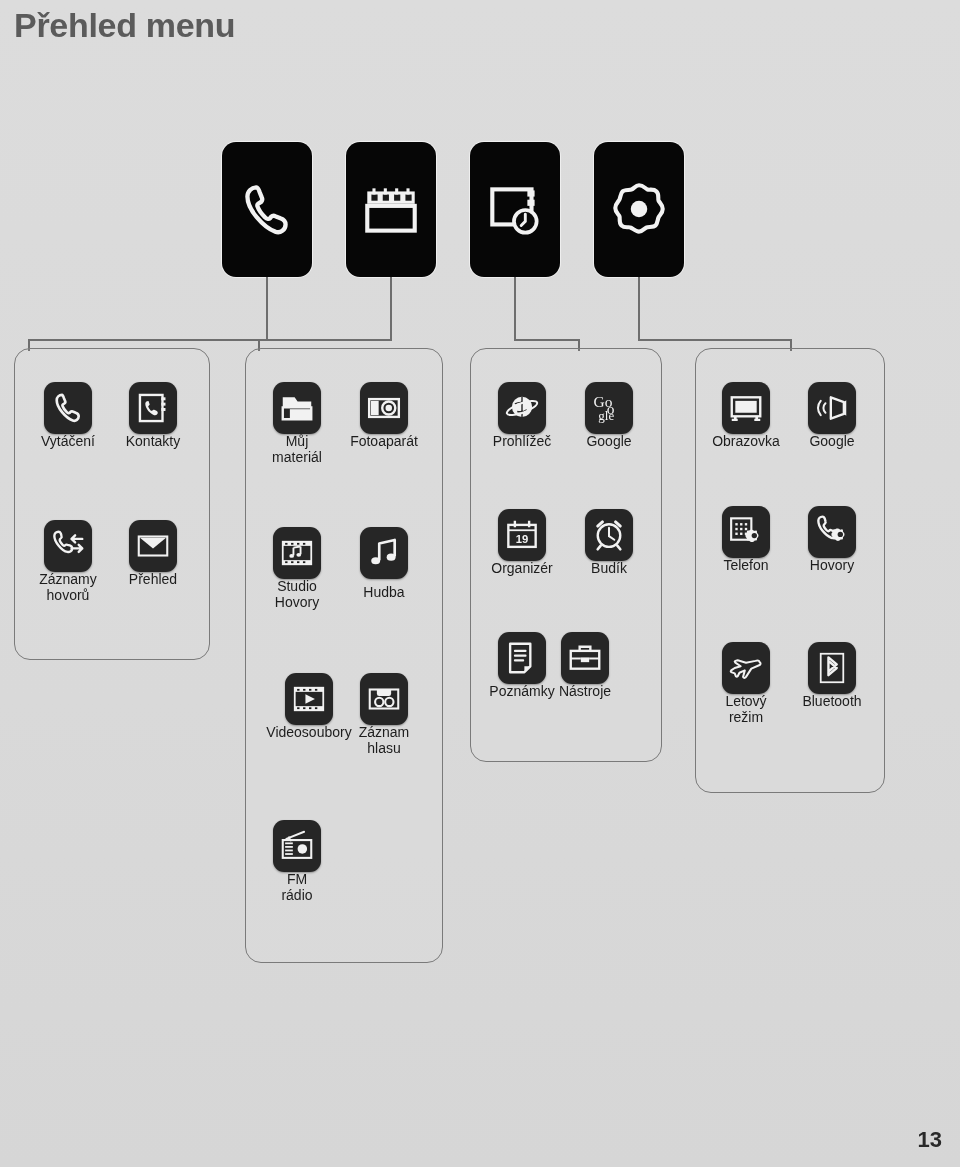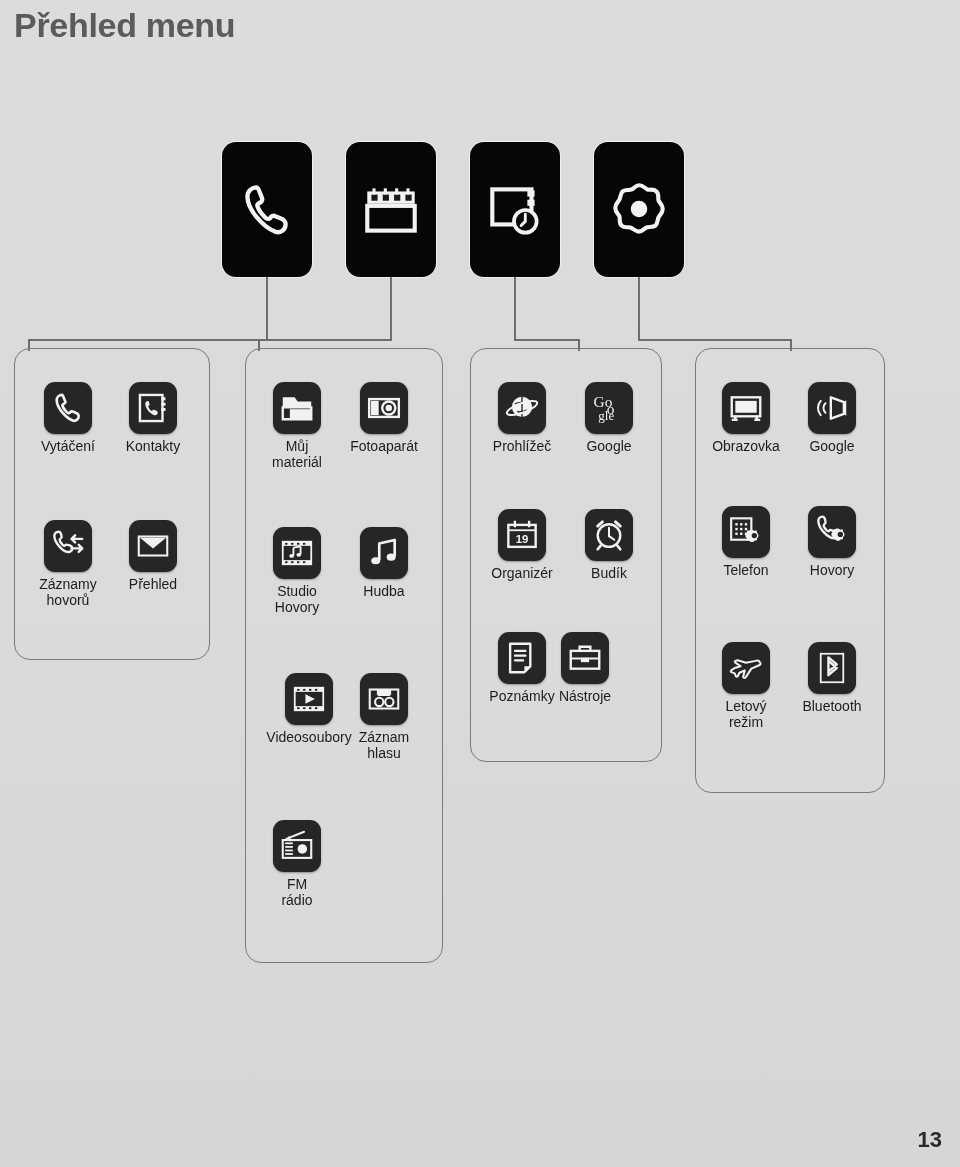--- a/index.html
+++ b/index.html
@@ -68,21 +68,20 @@
   }
   .tile {
     width: 48px; height: 52px;
     background: #262626;
     border-radius: 11px;
     display: flex; align-items: center; justify-content: center;
     box-shadow: 0 1px 2px rgba(0,0,0,.35);
   }
   .tile svg { width: 38px; height: 38px; display: block; }
   .cell .label {
-    margin-top: 5px;
     font-size: 14px;
     line-height: 15.5px;
     color: #1d1d1d;
     text-align: center;
     white-space: pre-line;
   }
 </style>
 </head>
 <body>
 
@@ -243,21 +242,21 @@
         <path d="M38 21v13" stroke="#f2f2f2" stroke-width="3.2"></path>
         <path d="M26 23l12-2" stroke="#f2f2f2" stroke-width="3.2"></path>
         <ellipse cx="23" cy="37" rx="4" ry="3.2" fill="#f2f2f2"></ellipse>
         <ellipse cx="35" cy="35" rx="4" ry="3.2" fill="#f2f2f2"></ellipse>
       </svg>
     </div>
     <div class="label">Studio
 Hovory</div>
   </div>
 
-  <div class="cell" style="left:338px; top:527px;">
+  <div class="cell" style="left:338px; top:527px;gap:6px;">
     <div class="tile">
       <svg viewBox="0 0 64 64">
         <path d="M24 44V16l26-6v28" fill="none" stroke="#f2f2f2" stroke-width="4.5" stroke-linejoin="round"></path>
         <ellipse cx="18" cy="45" rx="7.5" ry="6" fill="#f2f2f2"></ellipse>
         <ellipse cx="44" cy="39" rx="7.5" ry="6" fill="#f2f2f2"></ellipse>
       </svg>
     </div>
     <div class="label">Hudba</div>
   </div>
 

